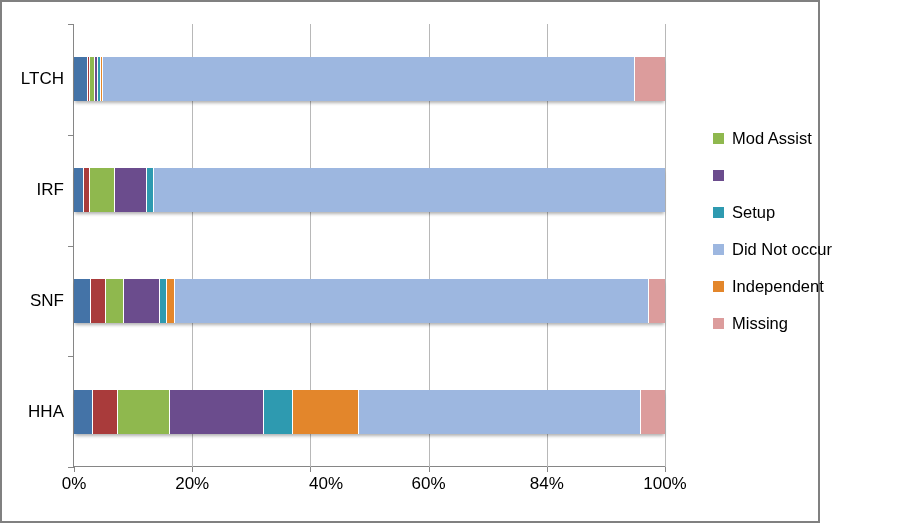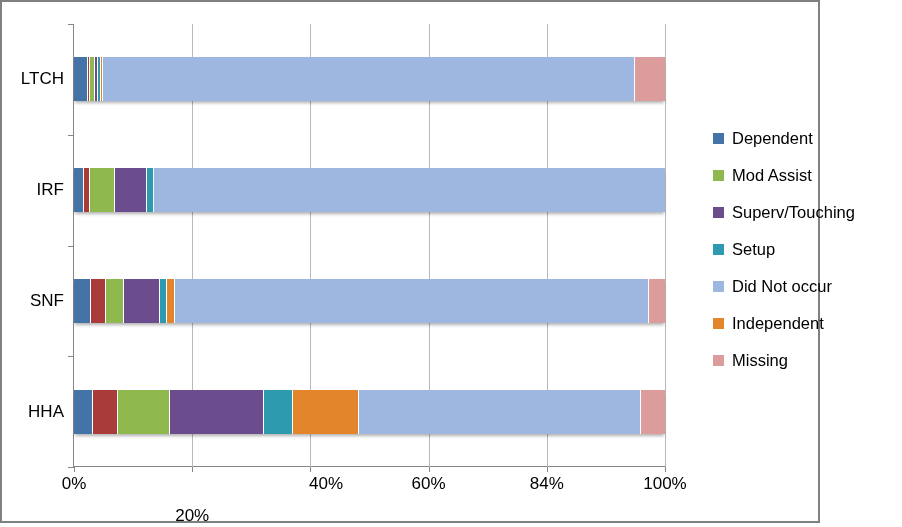--- a/index.html
+++ b/index.html
@@ -205,38 +205,33 @@
   </div>
 
   <div id="ylabels">
       <div class="catlabel" style="top: 46.375px;">LTCH</div>
       <div class="catlabel" style="top: 157.125px;">IRF</div>
       <div class="catlabel" style="top: 267.875px; margin-left: 17px;">SNF</div>
       <div class="catlabel" style="top: 378.625px; text-align: center;">HHA</div>
     </div>
   <div id="xlabels">
       <div class="xlabel" style="left: 0px;">0%</div>
-      <div class="xlabel" style="left: 118.2px; margin-top: 32px;">20%</div>
+      <div class="xlabel" style="left: 118.2px;">20%</div>
       <div class="xlabel" style="left: 252px;">40%</div>
       <div class="xlabel" style="left: 354.6px;">60%</div>
       <div class="xlabel" style="left: 472.8px;">84%</div>
       <div class="xlabel" style="left: 591px;">100%</div>
     </div>
   <div id="legend">
       <div class="legend-item">
-        <span class="legend-swatch" style="background: rgb(68, 115, 167);"></span>
-        <span class="legend-text">Dependent</span>
-      </div>
-      <div class="legend-item">
         <span class="legend-swatch" style="background: rgb(143, 184, 78);"></span>
         <span class="legend-text">Mod Assist</span>
       </div>
       <div class="legend-item">
         <span class="legend-swatch" style="background: rgb(107, 76, 141);"></span>
-        <span class="legend-text">Superv/Touching</span>
       </div>
       <div class="legend-item">
         <span class="legend-swatch" style="background: rgb(46, 154, 176);"></span>
         <span class="legend-text">Setup</span>
       </div>
       <div class="legend-item">
         <span class="legend-swatch" style="background: rgb(157, 183, 224);"></span>
         <span class="legend-text">Did Not occur</span>
       </div>
       <div class="legend-item">

